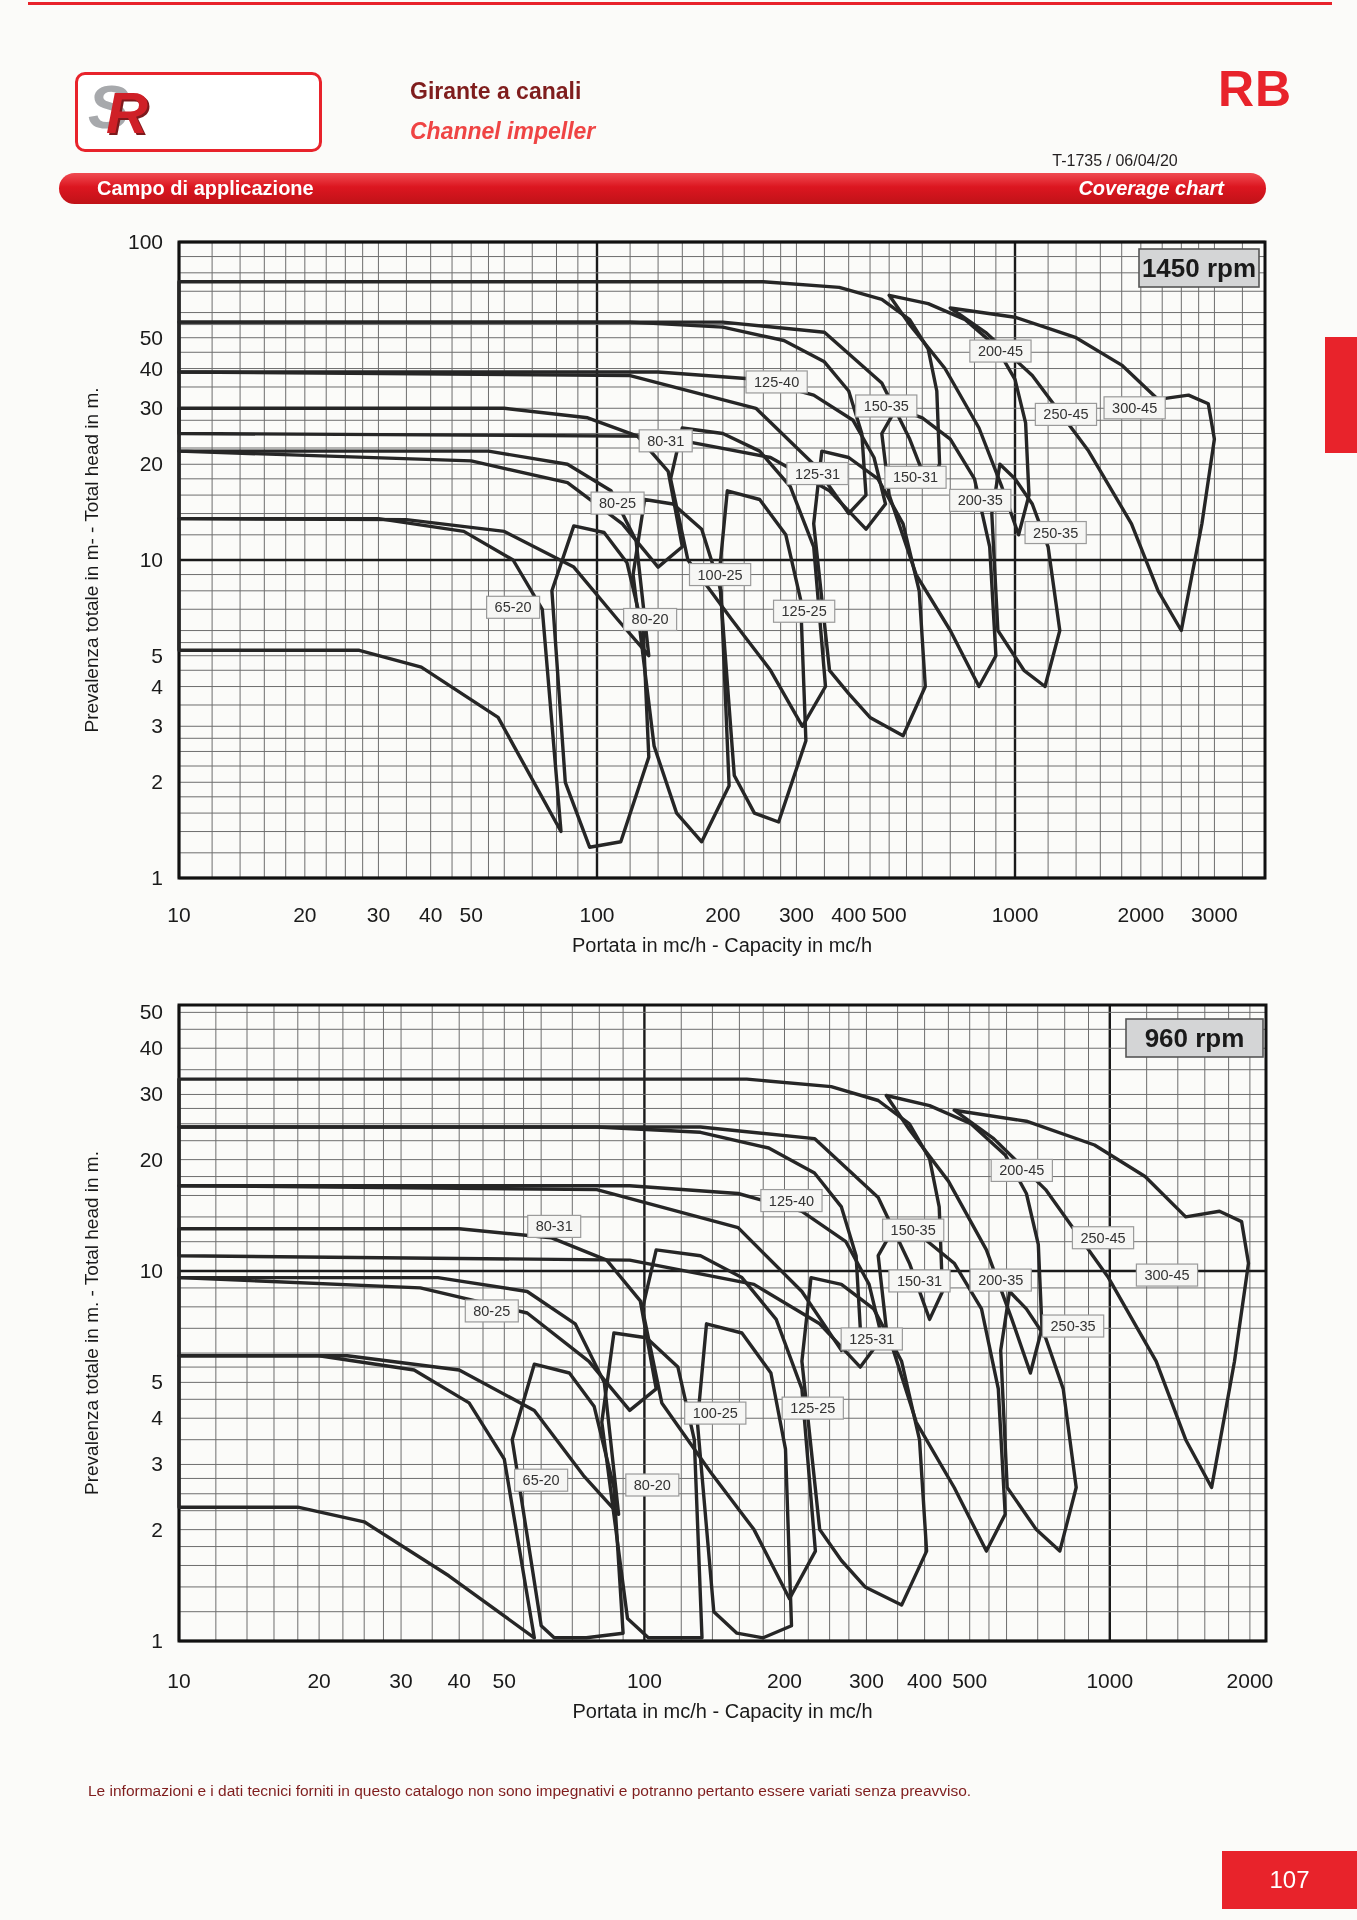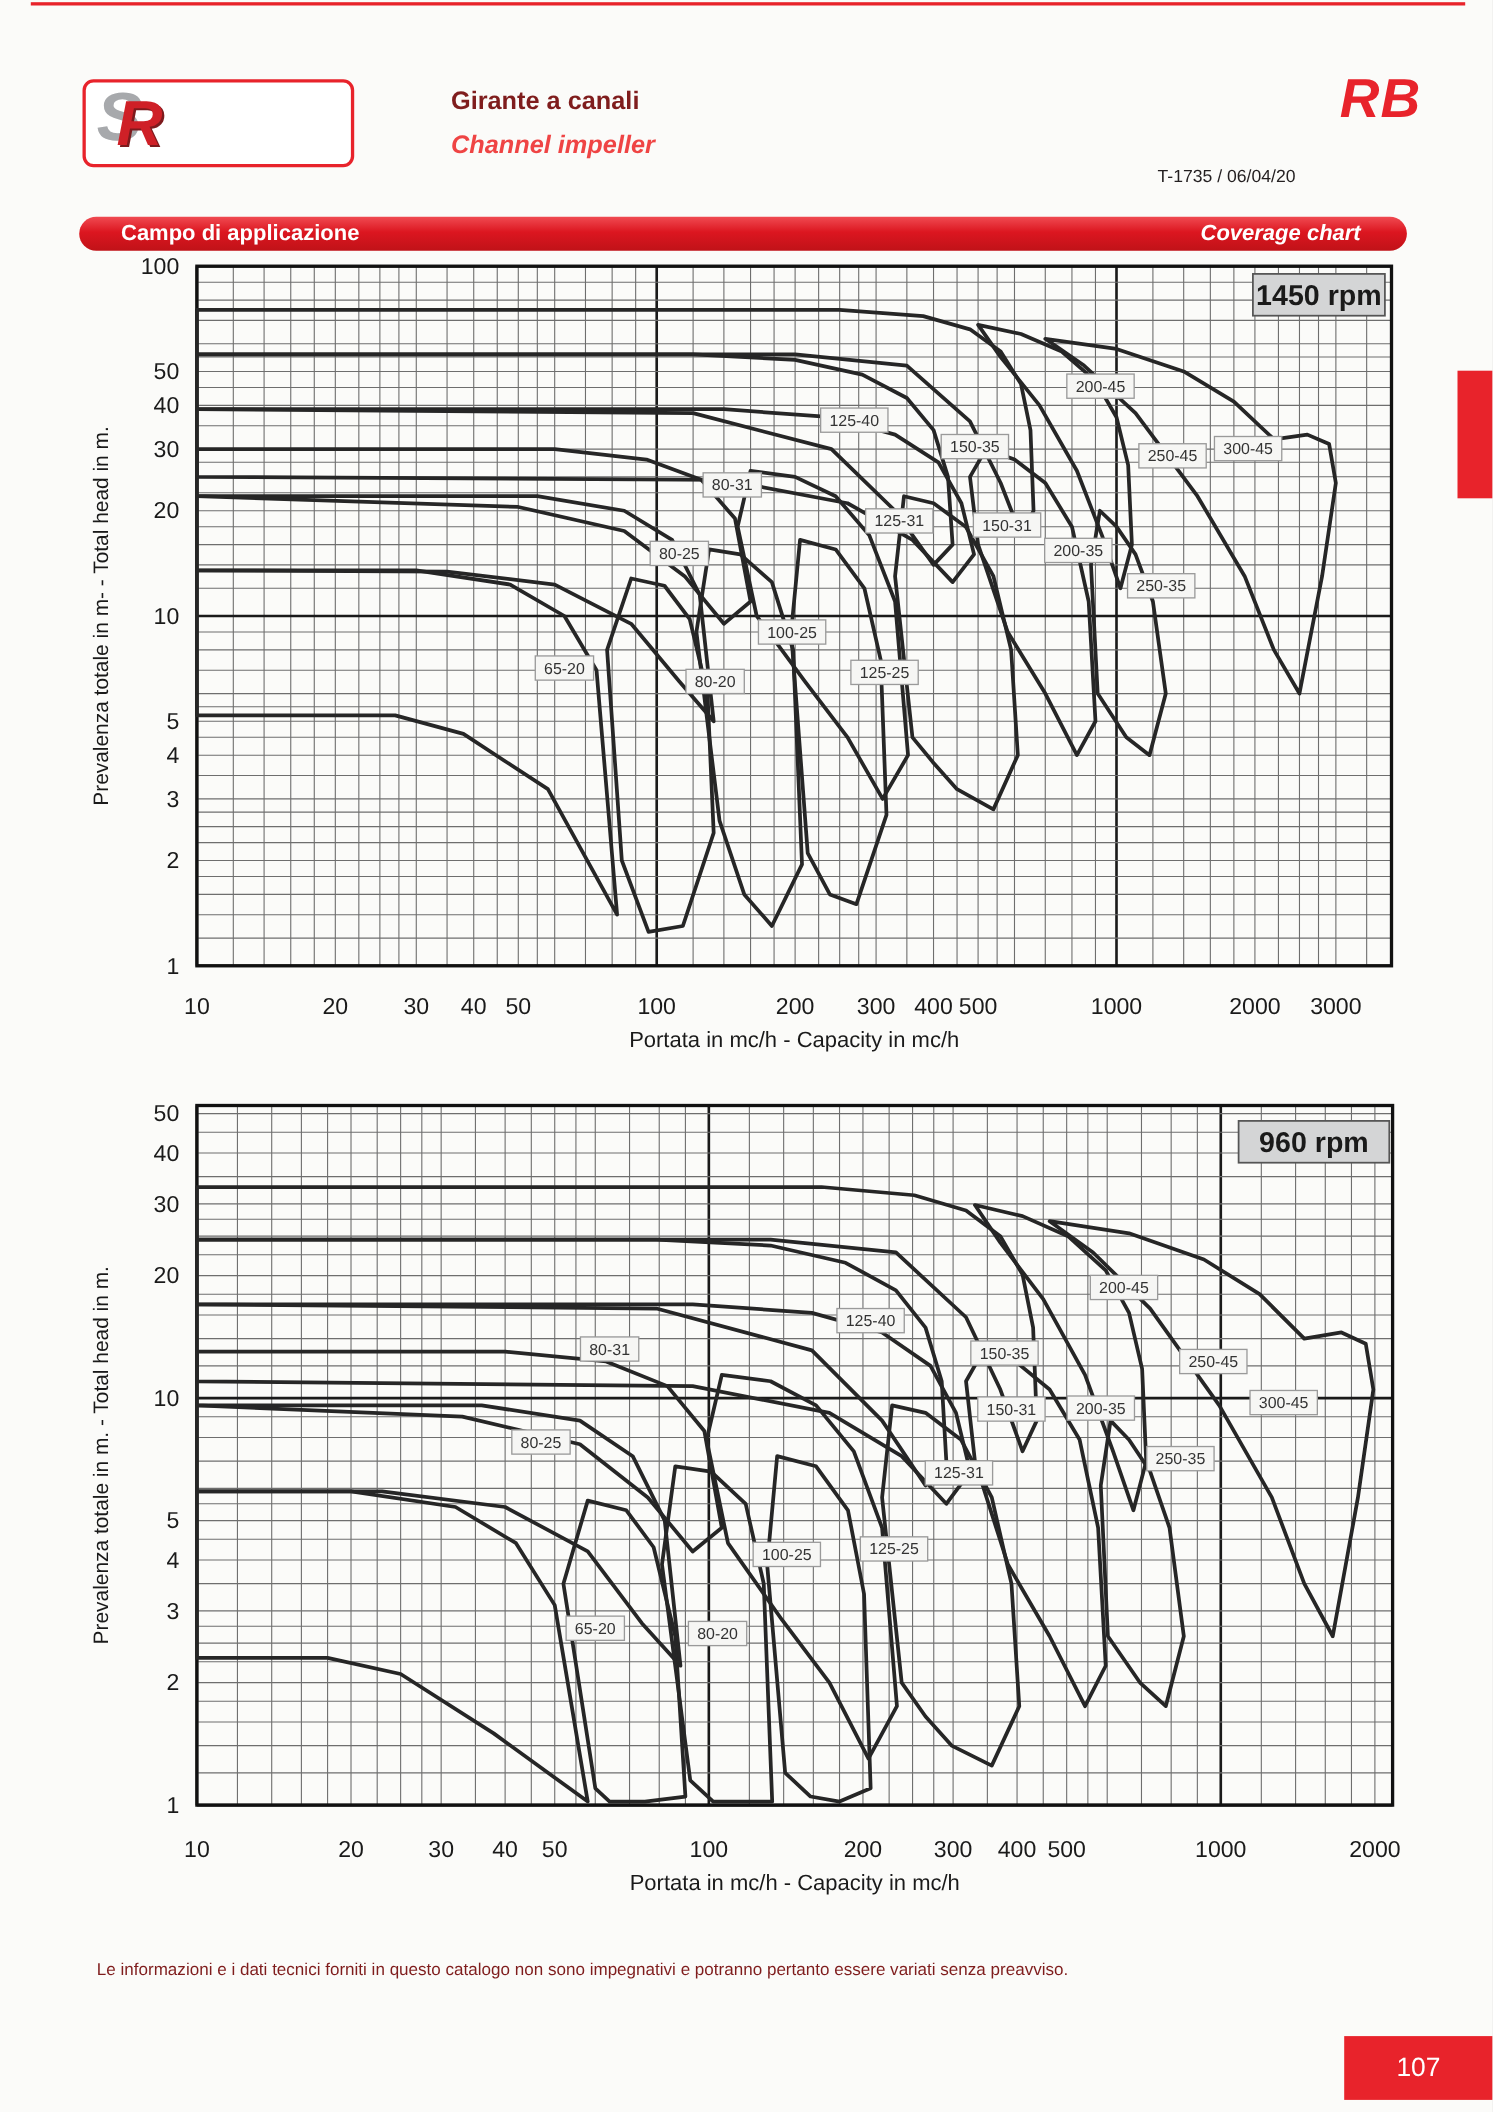--- a/index.html
+++ b/index.html
@@ -10,23 +10,23 @@
   
   #logo-box{left:75px;top:72px;width:247px;height:80px;border:3px solid #e8232b;border-radius:10px;background:#fff;display:flex;align-items:center;padding:0 8px;box-sizing:border-box;}
   #logo-mark{position:relative;width:64px;height:70px;flex:0 0 64px;}
   #logo-s{position:absolute;left:2px;top:-6px;font-size:62px;font-weight:bold;color:#a7a9ac;font-style:italic;}
   #logo-r{position:absolute;left:20px;top:2px;font-size:58px;font-weight:bold;color:#cf2027;font-style:italic;text-shadow:2px 2px 0 #7d1a1d;}
   #brand-lines{margin-left:6px;line-height:22px;}
   .brand-gray{color:#9b9da0;font-weight:bold;font-size:21px;letter-spacing:1px;}
   .brand-red{color:#e8232b;font-weight:bold;font-size:21px;letter-spacing:1px;}
   #title-it{left:410px;top:78px;color:#7f1d1d;font-size:23px;font-weight:bold;}
   #title-en{left:410px;top:118px;color:#ef4444;font-size:23px;font-weight:bold;font-style:italic;}
-  #series-code{left:1218px;top:60px;color:#e8232b;font-size:50px;font-weight:bold;letter-spacing:1px;font-style:italic;}
+  #series-code{left:1218px;top:60px;color:#e8232b;font-size:50px;font-weight:bold;letter-spacing:1px;}
   #doc-ref{left:960px;top:152px;width:310px;text-align:center;color:#231f20;font-size:16px;}
-  #band{left:72px;top:173px;width:1207px;height:31px;background:linear-gradient(#f04b52,#dc1620 45%,#c01218);border-radius:16px;display:flex;justify-content:space-between;align-items:center;box-sizing:border-box;padding:0 42px 0 38px;margin-top:24px;}
+  #band{left:59px;top:173px;width:1207px;height:31px;background:linear-gradient(#f04b52,#dc1620 45%,#c01218);border-radius:16px;display:flex;justify-content:space-between;align-items:center;box-sizing:border-box;padding:0 42px 0 38px;}
   #band-left{color:#fff;font-size:20px;font-weight:bold;}
   #band-right{color:#fff;font-size:20px;font-weight:bold;font-style:italic;}
   #side-tab{left:1325px;top:337px;width:32px;height:116px;background:#e8232b;}
   #footer-note{left:88px;top:1782px;color:#7f1d1d;font-size:15.5px;line-height:18px;}
   #page-num-block{left:1222px;top:1851px;width:135px;height:58px;background:#e8232b;display:flex;align-items:center;justify-content:center;}
   #page-num{color:#fff;font-size:24px;}
   svg text{font-family:"Liberation Sans", sans-serif;}
 </style>
 </head>
 <body>

